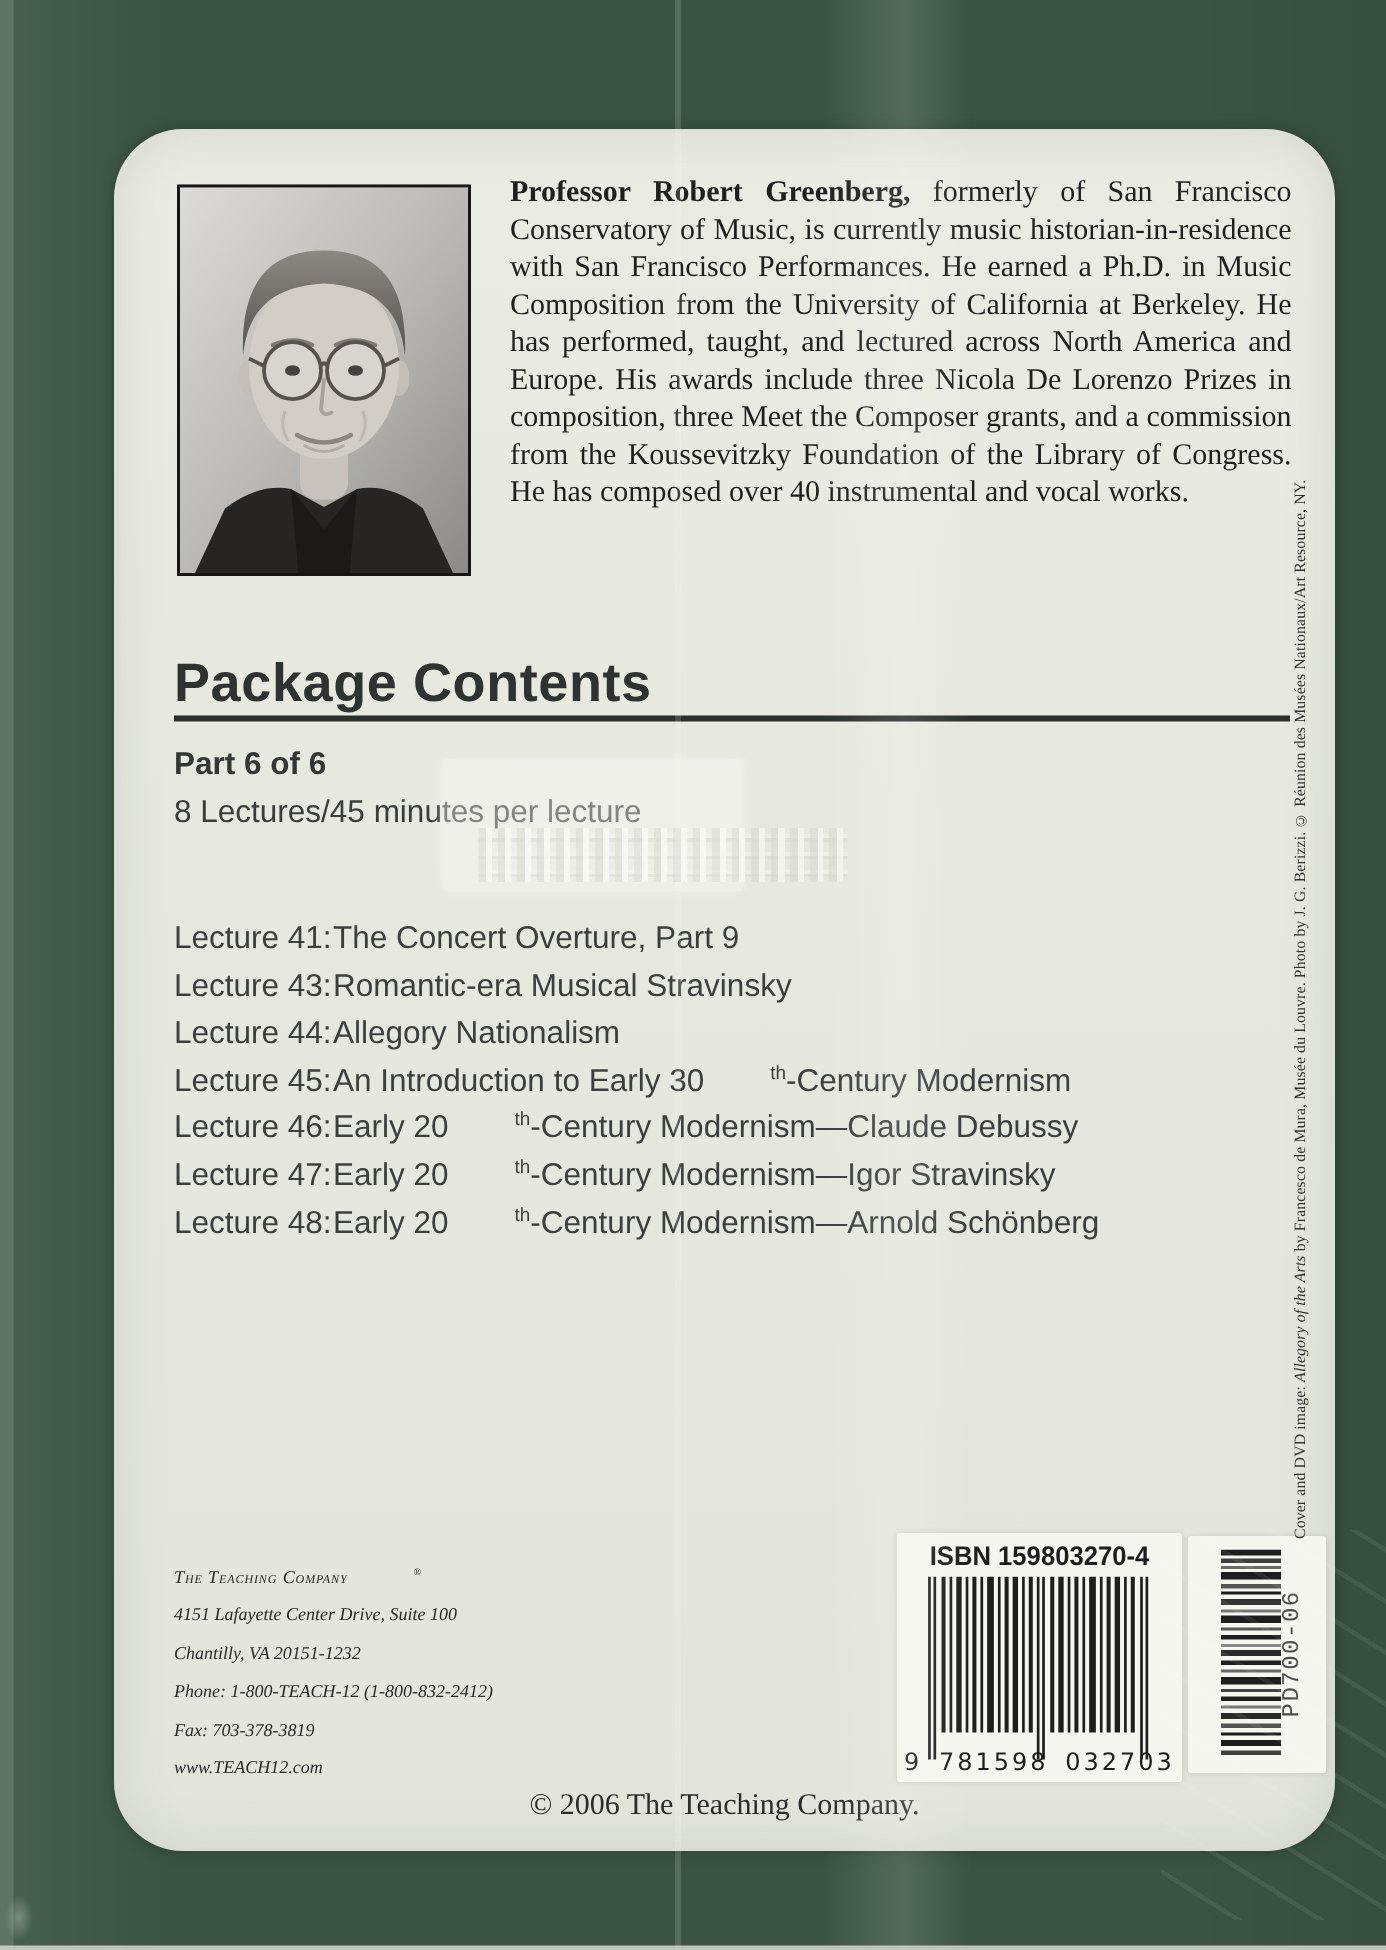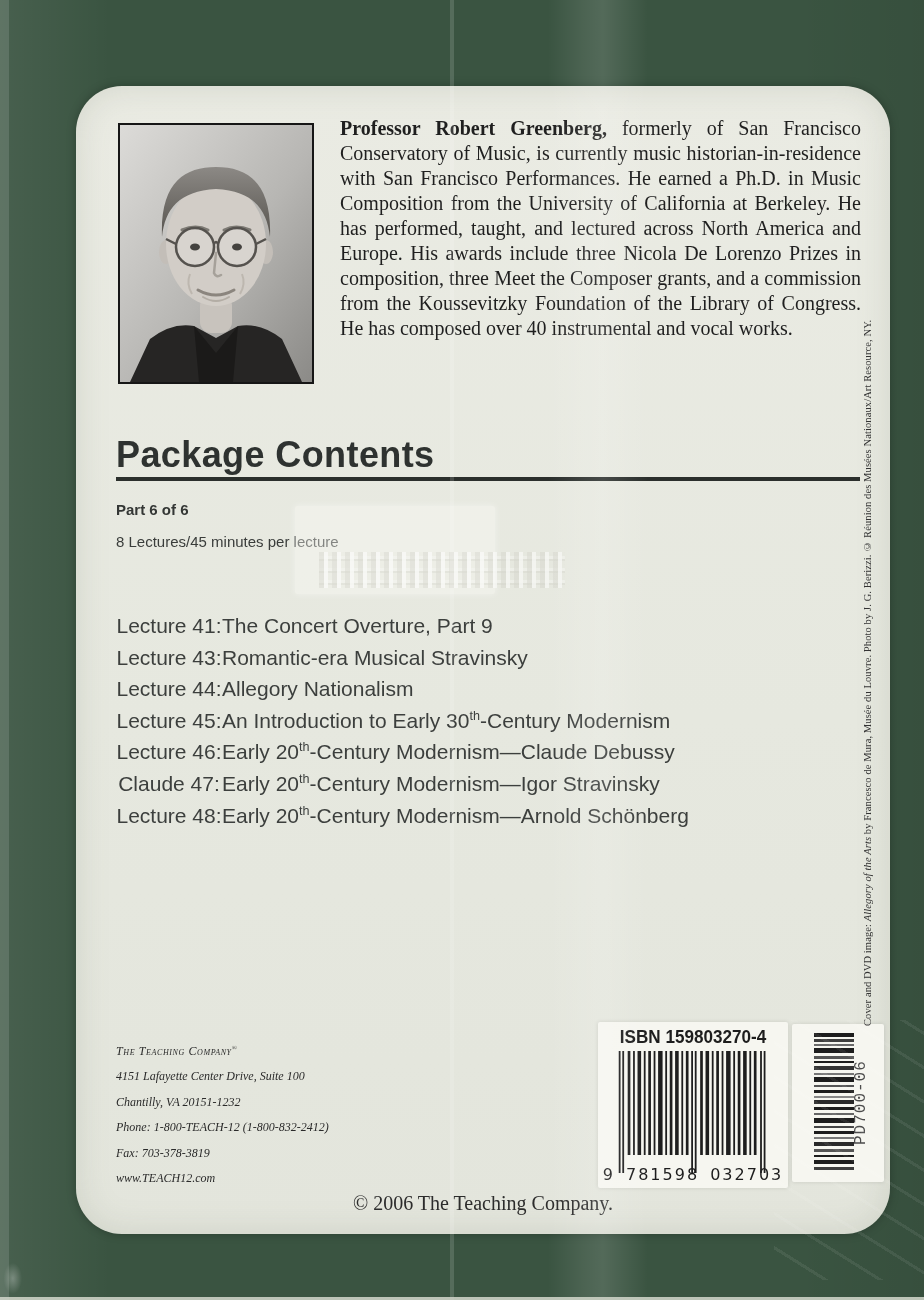--- a/index.html
+++ b/index.html
@@ -15,29 +15,29 @@
   .portrait{position:absolute;left:42px;top:37px;width:192px;height:257px;border:2px solid #161616;background:#b9b8b5;}
   .portrait svg{display:block;width:100%;height:100%;}
   
   .bio{position:absolute;left:264px;top:30px;width:521px;margin:0;font-size:20px;line-height:25px;
     color:#1f1f1f;text-align:justify;}
   
   .pkg-heading{position:absolute;left:40px;top:348px;margin:0;font-family:"Liberation Sans",sans-serif;
     font-weight:bold;font-size:36px;letter-spacing:0.4px;color:#2e3230;}
   .rule{position:absolute;left:40px;top:391px;width:744px;height:4px;background:#2b2f2c;}
   .part-block{position:absolute;left:40px;top:408px;font-family:"Liberation Sans",sans-serif;
-    font-size:15px;line-height:32px;color:#3a3d3b;}
+    font-size:21px;line-height:32px;color:#3a3d3b;}
   .part-line{font-weight:bold;color:#343735;}
   
   .lectures{position:absolute;left:40px;top:524px;font-family:"Liberation Sans",sans-serif;
     font-size:21px;color:#3c3f3d;}
   .lecture-row{display:flex;height:31.6px;line-height:31.6px;}
-  .lec-label{width:106px;flex:0 0 106px;text-align:center;}
+  .lec-label{width:106px;flex:0 0 106px;}
   .lec-title{flex:1;}
-  sup{font-size:0.6em;vertical-align:super;line-height:0;}
+  sup{font-size:0.6em;vertical-align:super;line-height:0;margin-left:44px;}
   
   .tape{position:absolute;left:219px;top:420px;width:200px;height:88px;border-radius:2px;
     background:rgba(252,252,247,0.38);box-shadow:0 0 7px rgba(255,255,255,0.45);}
   .tape::after{content:"";position:absolute;left:24px;right:-70px;top:46px;height:36px;opacity:0.55;
     background-image:
       repeating-linear-gradient(90deg, rgba(205,205,195,0.65) 0 5px, rgba(255,255,255,0.9) 5px 9px, rgba(225,225,215,0.3) 9px 13px),
       repeating-linear-gradient(0deg, rgba(255,255,255,0) 0 3px, rgba(190,190,180,0.5) 3px 5px, rgba(255,255,255,0.8) 5px 8px, rgba(255,255,255,0) 8px 12px);}
   
   .address{position:absolute;left:40px;top:953px;font-size:12px;line-height:25.4px;color:#2a2a2a;font-style:italic;}
   .smallcaps{font-variant:small-caps;letter-spacing:0.6px;}
@@ -142,21 +142,21 @@
         </div>
         <div class="lecture-row">
           <span class="lec-label">Lecture 45:</span>
           <span class="lec-title"><span>An Introduction to Early 30</span><sup>th</sup><span>-Century Modernism</span></span>
         </div>
         <div class="lecture-row">
           <span class="lec-label">Lecture 46:</span>
           <span class="lec-title"><span>Early 20</span><sup>th</sup><span>-Century Modernism—Claude Debussy</span></span>
         </div>
         <div class="lecture-row">
-          <span class="lec-label">Claude 47:</span>
+          <span class="lec-label">Lecture 47:</span>
           <span class="lec-title"><span>Early 20</span><sup>th</sup><span>-Century Modernism—Igor Stravinsky</span></span>
         </div>
         <div class="lecture-row">
           <span class="lec-label">Lecture 48:</span>
           <span class="lec-title"><span>Early 20</span><sup>th</sup><span>-Century Modernism—Arnold Schönberg</span></span>
         </div>
       </div>
 
     <div class="address">
       <div><span class="smallcaps">The Teaching Company</span><sup>®</sup></div>

